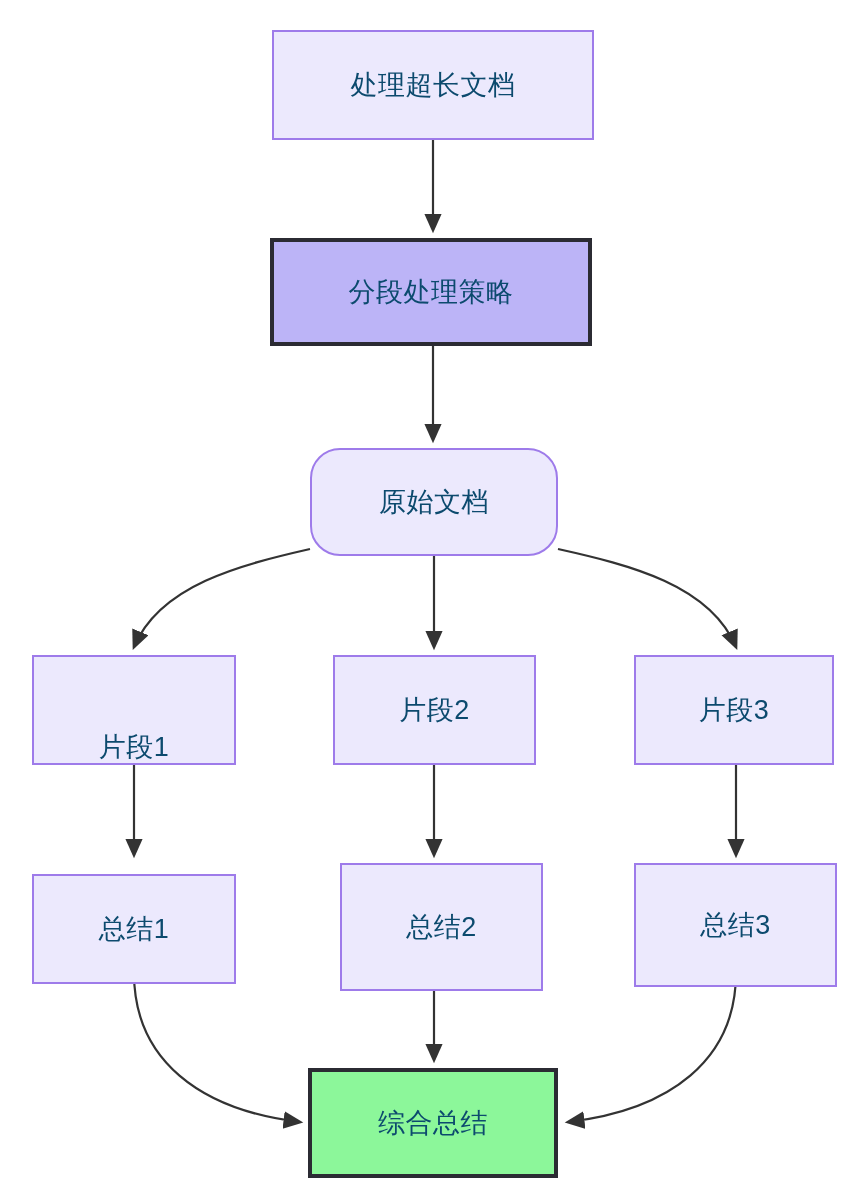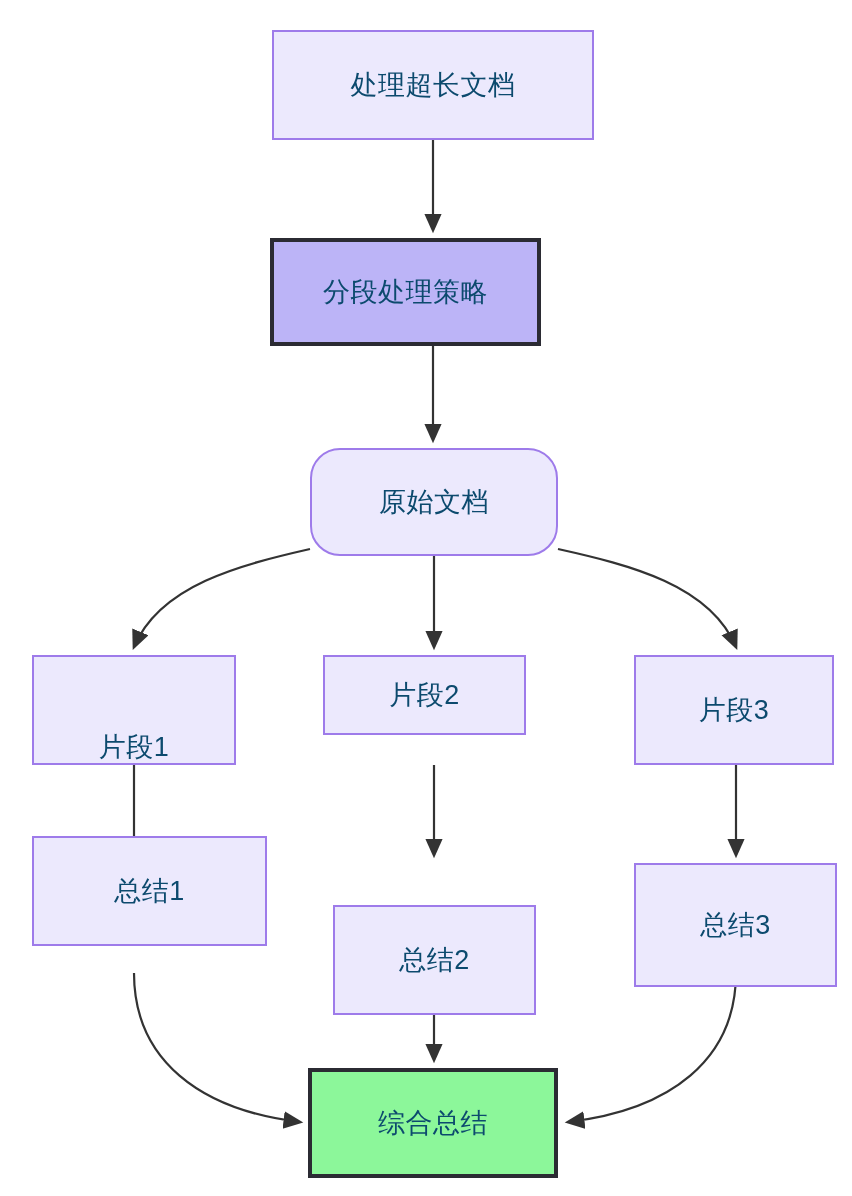--- a/index.html
+++ b/index.html
@@ -85,45 +85,45 @@
       <path d="M134,973 C134,1060 200,1110 300,1122"></path>
       <path d="M434,973 L434,1060"></path>
       <path d="M736,973 C736,1060 670,1110 568,1122"></path>
     </g>
   </svg>
 
   <div class="node plain" style="left:272px; top:30px; width:322px; height:110px;">
     <span class="node-label">处理超长文档</span>
   </div>
 
-  <div class="node strategy" style="left:270px; top:238px; width:271px; height:108px;text-align:right;">
+  <div class="node strategy" style="left:270px; top:238px; width:322px; height:108px;text-align:right;">
     <span class="node-label">分段处理策略</span>
   </div>
 
   <div class="node plain" style="left:310px; top:448px; width:248px; height:108px;border-radius:30px;">
     <span class="node-label">原始文档</span>
   </div>
 
   <div class="node plain" style="left:32px; top:655px; width:204px; height:110px;align-items:flex-end;">
     <span class="node-label">片段1</span>
   </div>
 
-  <div class="node plain" style="left:323px; top:655px; width:203px; height:80px;">
+  <div class="node plain" style="left:333px; top:655px; width:203px; height:110px;">
     <span class="node-label">片段2</span>
   </div>
 
   <div class="node plain" style="left:634px; top:655px; width:200px; height:110px;">
     <span class="node-label">片段3</span>
   </div>
 
-  <div class="node plain" style="left:32px; top:836px; width:235px; height:110px;text-align:right;">
+  <div class="node plain" style="left:32px; top:874px; width:204px; height:110px;text-align:right;">
     <span class="node-label">总结1</span>
   </div>
 
-  <div class="node plain" style="left:333px; top:863px; width:203px; height:110px;margin-top:42px;">
+  <div class="node plain" style="left:340px; top:863px; width:203px; height:128px;">
     <span class="node-label">总结2</span>
   </div>
 
   <div class="node plain" style="left:634px; top:863px; width:203px; height:124px;">
     <span class="node-label">总结3</span>
   </div>
 
   <div class="node final" style="left:308px; top:1068px; width:250px; height:110px;">
     <span class="node-label">综合总结</span>
   </div>

